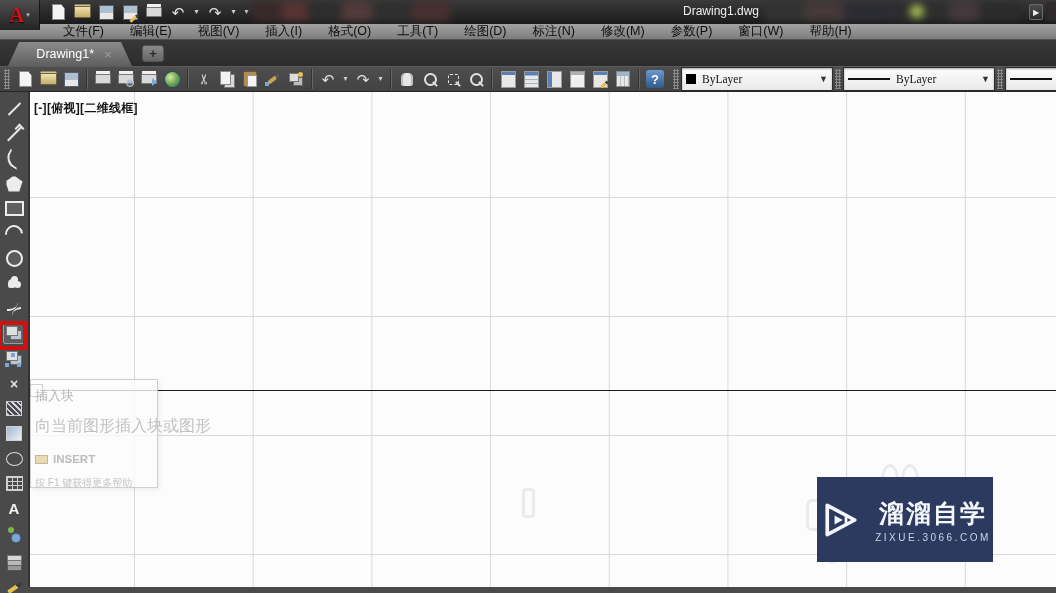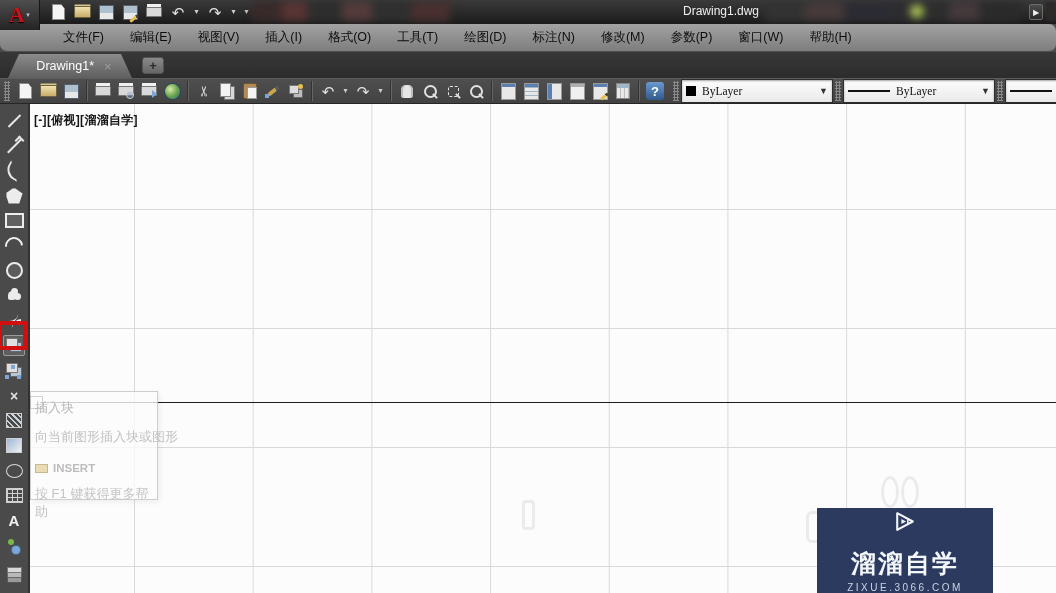--- a/index.html
+++ b/index.html
@@ -30,22 +30,22 @@
   .apptab .appicon{width:15px;height:15px;border-radius:3px;margin-right:auto;
           background:radial-gradient(circle at 40% 40%,#9ec4e8,#3a6ea8);filter:blur(2px);}
   .apptab .apptitle{font-size:12.5px;color:#1c1c1c;white-space:nowrap;}
   .doctitle{position:absolute;left:683px;top:4px;font-size:12px;color:#efefef;white-space:nowrap;}
   .expandbtn{position:absolute;left:1029px;top:4px;width:14px;height:16px;background:linear-gradient(#4c4c4c,#2a2a2a);
           border:1px solid #6b6b6b;border-radius:2px;color:#eee;font-size:8px;
           display:flex;align-items:center;justify-content:center;}
   .stubbtn{position:absolute;left:1046px;top:2px;width:10px;height:19px;background:#2f2a2a;filter:blur(1px);}
 
   
-  .menubar{position:relative;height:28px;background:linear-gradient(#a3a3a3,#7d7d7d);
-           border-bottom:1px solid #4f4f4f;display:flex;align-items:center;padding-left:50px;z-index:4;border-radius:7px;}
+  .menubar{position:relative;height:16px;background:linear-gradient(#a3a3a3,#7d7d7d);
+           border-bottom:1px solid #4f4f4f;display:flex;align-items:center;padding-left:50px;z-index:4;}
   .menu-item{font-size:12.5px;color:#0d0d0d;padding:0 13px;height:100%;display:flex;align-items:center;cursor:default;}
 
   
   .tabbar{position:relative;height:26px;background:linear-gradient(#383838,#2c2c2c);
           display:flex;align-items:flex-end;padding-left:8px;}
   .ftab{height:24px;display:flex;align-items:center;justify-content:center;gap:10px;
         clip-path:polygon(11px 0,calc(100% - 11px) 0,100% 100%,0 100%);
         font-size:12.5px;color:#cfcfcf;padding:0 22px;}
   .ftab.start{width:134px;background:linear-gradient(#6e6e6e,#4f4f4f);}
   .ftab.active{width:124px;background:linear-gradient(#8b8b8b,#5f5f5f);color:#fff;}
@@ -178,35 +178,35 @@
         background-position:104px 0,0 105px;}
   .vplabel{position:absolute;left:4px;top:8px;font-size:12px;font-weight:bold;color:#161616;letter-spacing:.3px;}
   .darkline{position:absolute;left:5px;right:0;top:298px;height:1px;background:#1d1d1d;}
   .pickbox{position:absolute;left:0;top:292px;width:13px;height:13px;background:#fff;border:1.5px solid #2a2a2a;}
 
   
   .tooltip{position:absolute;left:0;top:287px;width:128px;height:109px;
         background:rgba(251,251,251,.8);border:1px solid rgba(160,160,160,.5);
         box-shadow:2px 2px 5px rgba(0,0,0,.06);padding:5px 4px 0 4px;z-index:6;color:#bdbdbd;}
   .tt-title{font-size:13px;color:#b6b6b6;margin:2px 0 11px 0;}
-  .tt-desc{font-size:13px;color:#c2c2c2;margin-bottom:16px;white-space:nowrap;}
+  .tt-desc{font-size:16px;color:#c2c2c2;margin-bottom:16px;white-space:nowrap;}
   .tt-cmd{display:flex;align-items:center;gap:5px;font-size:11.5px;font-weight:bold;color:#bcbcbc;margin-bottom:11px;}
   .tt-cmd .cmdicon{width:13px;height:9px;background:rgba(216,193,120,.55);border:1px solid rgba(150,130,80,.4);}
-  .tt-help{font-size:13px;color:#c4c4c4;}
+  .tt-help{font-size:10px;color:#c4c4c4;}
 
   
   .ghost{position:absolute;border:3px solid #ebebeb;background:transparent;}
   .g-oval{width:18px;height:32px;border-radius:50%;}
   .g-rrect{width:16px;height:32px;border-radius:6px;}
   .g-bar{width:7px;height:20px;border:none;background:#efefef;border-radius:3px;}
   .g-tile{width:13px;height:30px;border-radius:4px;}
 
   
-  .wm{position:absolute;left:787px;top:404px;width:176px;height:85px;background:#2b3a5e;
-      display:flex;align-items:center;justify-content:center;gap:12px;z-index:5;flex-direction:column;}
+  .wm{position:absolute;left:787px;top:385px;width:176px;height:85px;background:#2b3a5e;
+      display:flex;align-items:center;justify-content:center;gap:12px;z-index:5;}
   .wm-text{display:flex;flex-direction:column;align-items:center;}
   .wm-brand{font-size:25px;font-weight:bold;color:#f3f6fb;letter-spacing:2px;white-space:nowrap;}
   .wm-url{font-size:10px;color:#ccd4e4;letter-spacing:2.5px;margin-top:2px;white-space:nowrap;}
 
   
   .redbox{position:absolute;border:4px solid #d01010;background:transparent;z-index:9;
           left:2px;top:340px;width:38px;height:37px;}
 </style>
 </head>
 <body>
@@ -370,21 +370,21 @@
         <div class="icon i-mtext">
           <span>A</span>
         </div>
         <div class="icon i-addsel"></div>
         <div class="tgrip"></div>
         <div class="icon i-stack"></div>
         <div class="icon i-pencil"></div>
       </div>
 
     <div class="canvas">
-      <div class="vplabel">[-][俯视][溜溜自学]</div>
+      <div class="vplabel">[-][俯视][二维线框]</div>
 
       <div class="darkline"></div>
       <div class="pickbox"></div>
 
       <div class="ghost g-tile" style="left:492px;top:396px;"></div>
       <div class="ghost g-oval" style="left:851px;top:372px;"></div>
       <div class="ghost g-oval" style="left:871px;top:372px;"></div>
       <div class="ghost g-rrect" style="left:776px;top:407px;"></div>
       <div class="ghost g-bar" style="left:799px;top:452px;"></div>
 

